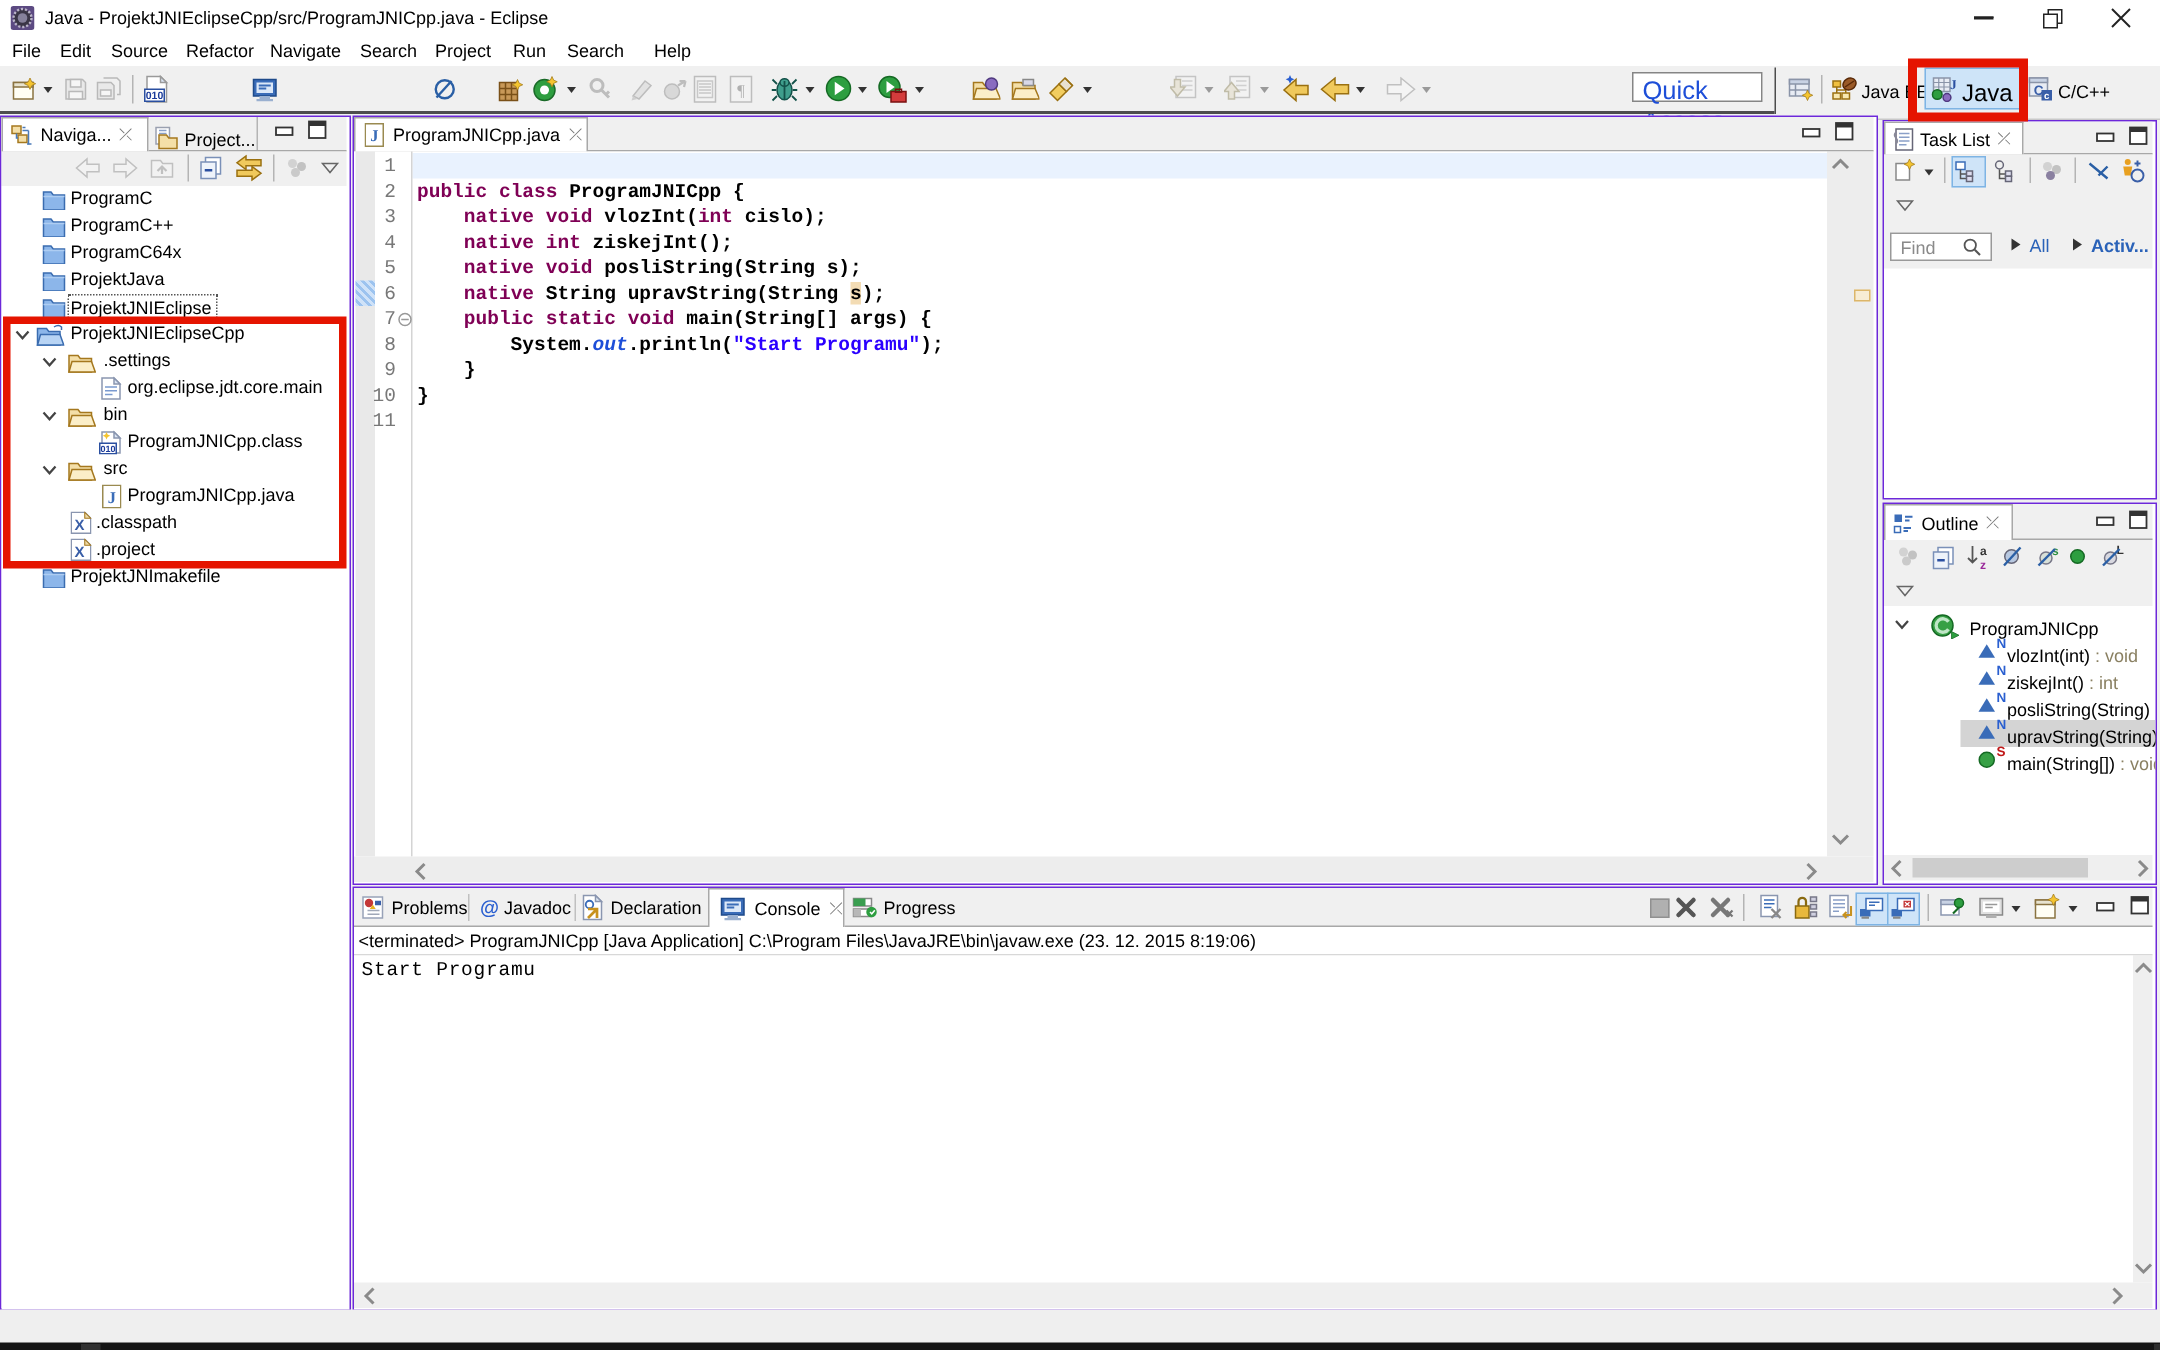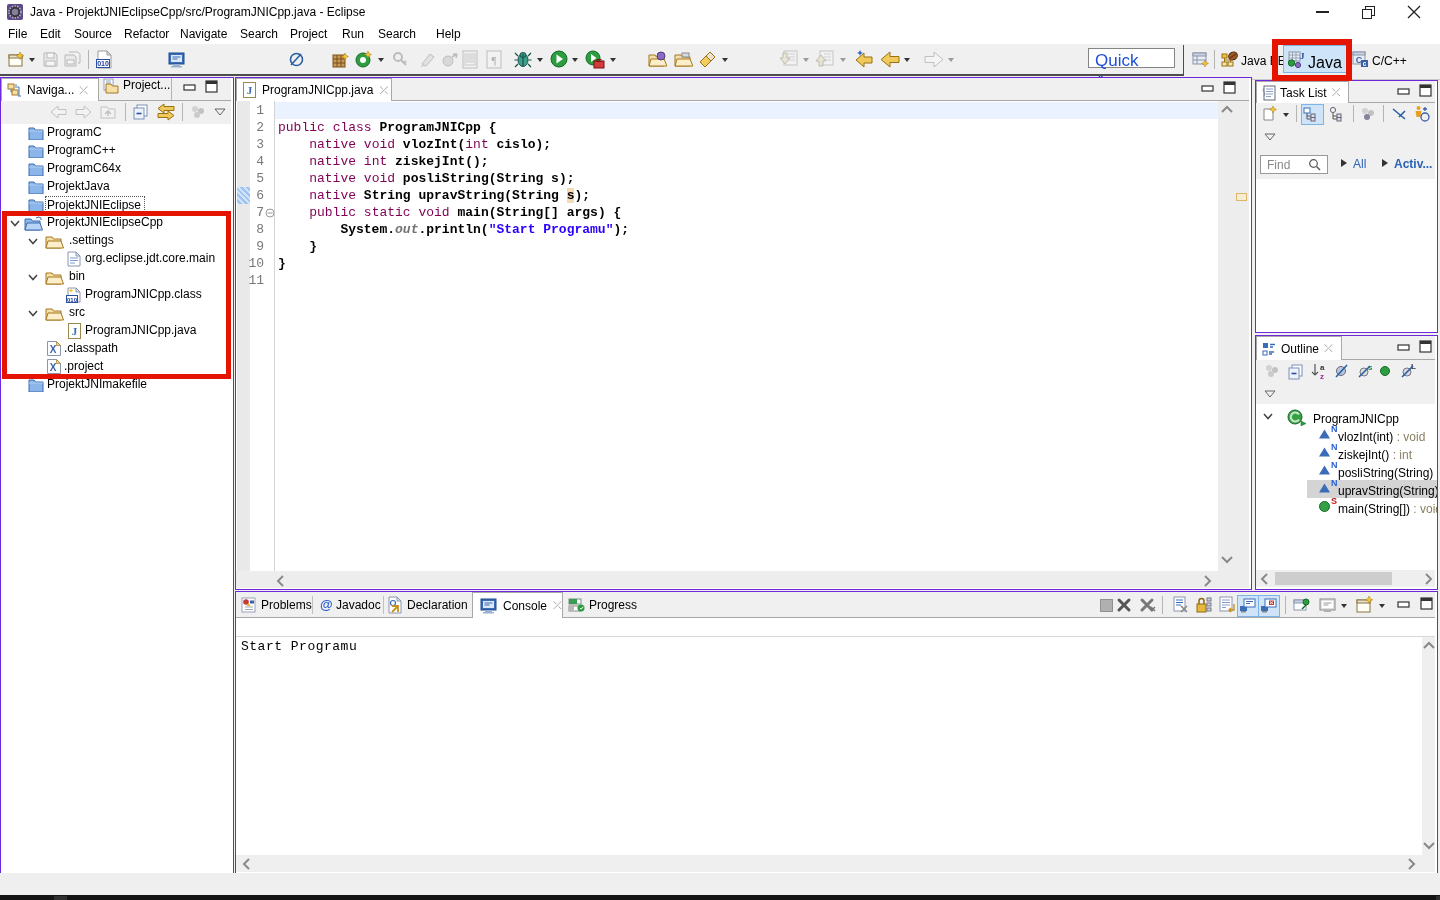--- a/index.html
+++ b/index.html
@@ -3,23 +3,23 @@
 <meta charset="utf-8">
 <style>
   html,body{margin:0;padding:0}
   body{width:1440px;height:900px;position:relative;background:#f0f0f0;
        font-family:"Liberation Sans",sans-serif;overflow:hidden;font-size:12px;color:#000}
   .a{position:absolute}
   .mono{font-family:"Liberation Mono",monospace}
   .tabrow{background:#f0f0f0;border-bottom:1px solid #a8a8a8}
   .seltab{background:#fff;border:1px solid #a8a8a8;border-bottom:none;display:flex;align-items:center}
   .panel{background:#fff;border:1px solid #6d28d9}
-  .k{color:#7f0055;font-weight:normal}
+  .k{color:#7f0055;font-weight:bold}
   .str{color:#2a00ff}
-  .fld{color:#737373;font-style:italic}
+  .fld{color:#1d4ed8;font-style:italic}
   .vsep{width:1px;background:#b4b4b4}
 </style>
 </head>
 <body>
 
 <div class="a" style="left:0;top:0;width:1440px;height:24px;background:#fff">
   <svg class="a" style="left:7px;top:4px" width="16" height="16" viewBox="0 0 16 16">
     <rect x="0" y="0" width="16" height="16" rx="2" fill="#5c4a82"></rect>
     <circle cx="8" cy="8" r="6" fill="#3a3546"></circle>
     <circle cx="8" cy="8" r="6" fill="none" stroke="#b9b3c8" stroke-width="1.6" stroke-dasharray="1.5 1.2"></circle>
@@ -271,21 +271,21 @@
   <div class="a seltab" style="left:0;top:0;width:96px;height:22px">
     <svg style="margin-left:5px" width="16" height="15" viewBox="0 0 16 15">
       <rect x="1" y="1" width="6" height="5" fill="#f4dfa8" stroke="#a5781e"></rect>
       <rect x="5" y="7" width="6" height="5" fill="#f4dfa8" stroke="#a5781e"></rect>
       <path d="M4 6 v3 h1 M8 4 h4 M12 4 v9 h-1" stroke="#4a7ab8" fill="none"></path>
       <path d="M12 13 h2 M8 2 h2" stroke="#4a7ab8"></path>
     </svg>
     <span style="margin-left:4px">Naviga...</span>
     <span style="margin-left:5px;color:#777;font-size:11px">⤫</span>
   </div>
-  <div class="a" style="left:97px;top:0;width:74px;height:22px;display:flex;align-items:flex-start">
+  <div class="a" style="left:97px;top:0;width:74px;height:22px;display:flex;align-items:flex-end">
     <svg style="margin-left:4px" width="17" height="16" viewBox="0 0 17 16">
       <rect x="2" y="1" width="9" height="11" fill="#fff" stroke="#9aa0b0"></rect>
       <path d="M4 3 h5 M4 5 h5 M4 7 h5" stroke="#8aa0c8"></path>
       <path d="M4 6 h5 l1.5 2 H16 v7 H4 z" fill="#f4dfa8" stroke="#a5781e"></path>
     </svg>
     <span style="margin-left:4px">Project...</span>
   </div>
   <div class="a" style="left:170px;top:0;width:1px;height:22px;background:#b4b4b4"></div>
 
   <svg class="a" style="left:182px;top:4px" width="14" height="12" viewBox="0 0 14 12">
@@ -807,20 +807,21 @@
     </svg>
   <svg class="a" style="left:1161px;top:7px" width="14" height="12" viewBox="0 0 14 12">
       <rect x="1" y="3" width="11" height="5" fill="#fff" stroke="#333" stroke-width="1.2"></rect>
     </svg>
   <svg class="a" style="left:1184px;top:5px" width="14" height="14" viewBox="0 0 14 14">
       <rect x="1" y="1" width="11" height="11" fill="#fff" stroke="#333" stroke-width="1.2"></rect>
       <rect x="1" y="1" width="11" height="3" fill="#333"></rect>
     </svg>
 
   <div class="a" style="left:0;top:26px;width:1199px;height:18px;background:#fff;border-bottom:1px solid #d8d8d8"></div>
+  <div class="a" style="left:3px;top:28px;font-size:12px">&lt;terminated&gt; ProgramJNICpp [Java Application] C:\Program Files\JavaJRE\bin\javaw.exe (23. 12. 2015 8:19:06)</div>
 
   <div class="a" style="left:0;top:45px;width:1186px;height:218px;background:#fff"></div>
   <div class="mono a" style="left:5px;top:47px;font-size:13px;letter-spacing:0.5px">Start Programu</div>
 
   <div class="a" style="left:1186px;top:45px;width:13px;height:218px;background:#efefef"></div>
   <svg class="a" style="left:1187px;top:49px" width="12" height="8">
       <path d="M1 7 L6 2 L11 7" stroke="#8a8a8a" stroke-width="2" fill="none"></path>
     </svg>
   <svg class="a" style="left:1187px;top:250px" width="12" height="8">
       <path d="M1 1 L6 6 L11 1" stroke="#8a8a8a" stroke-width="2" fill="none"></path>

